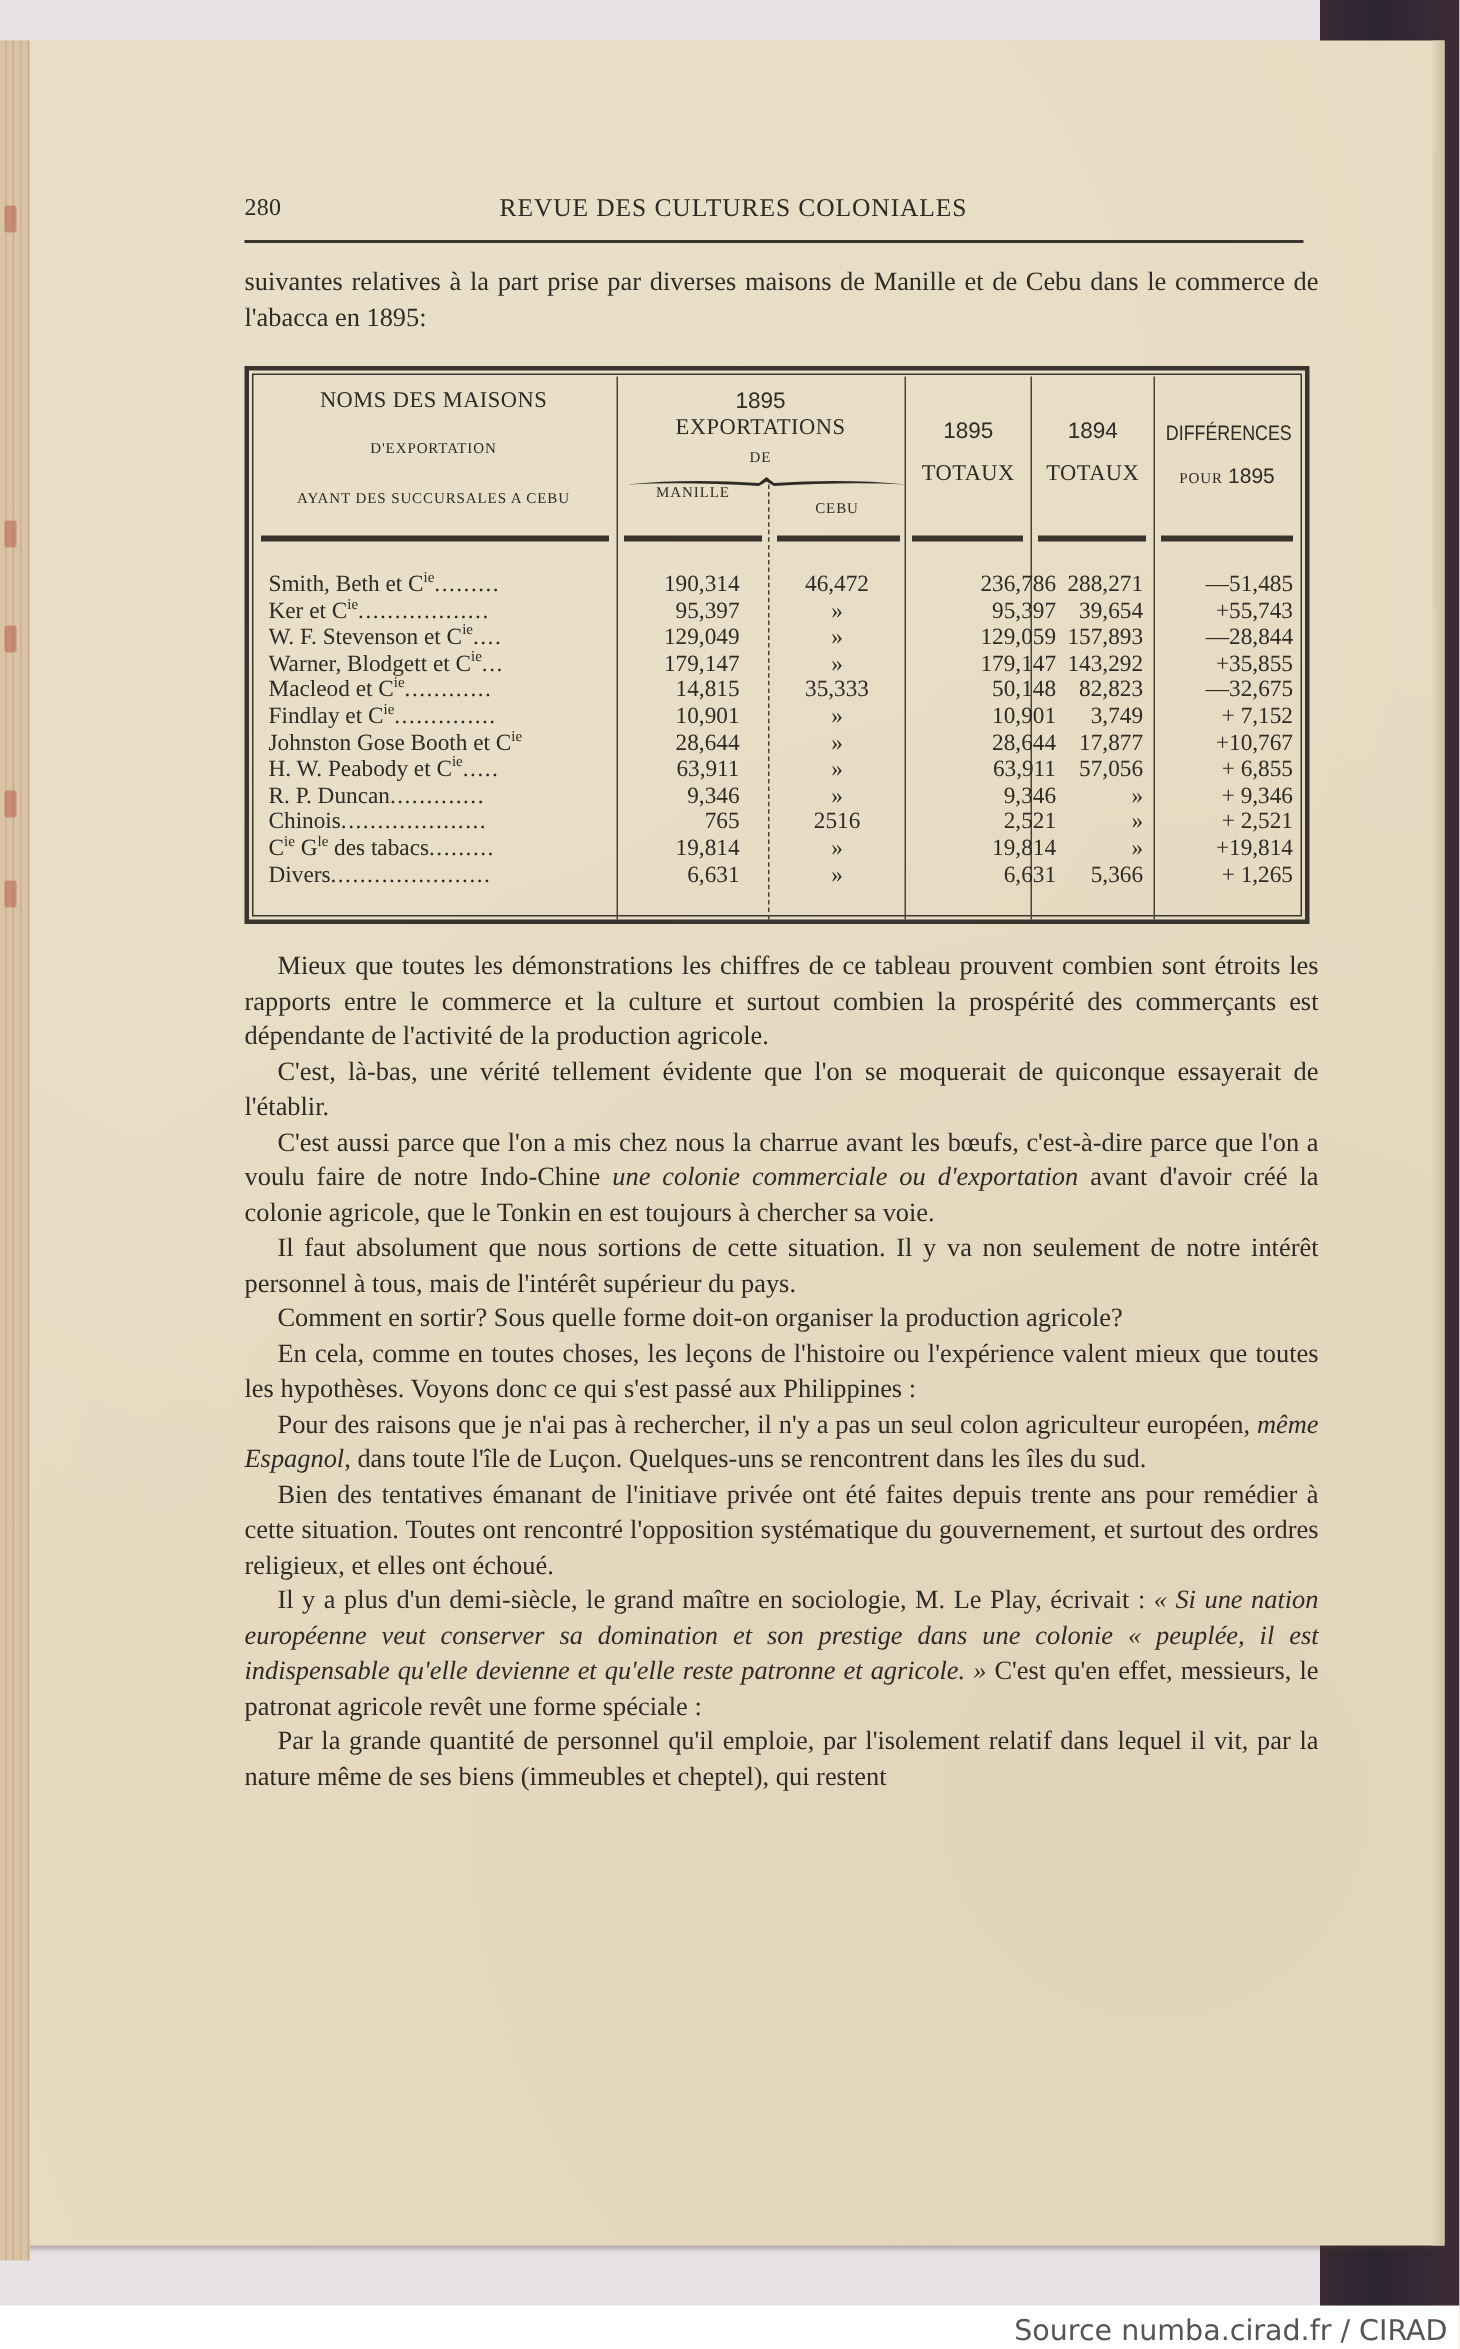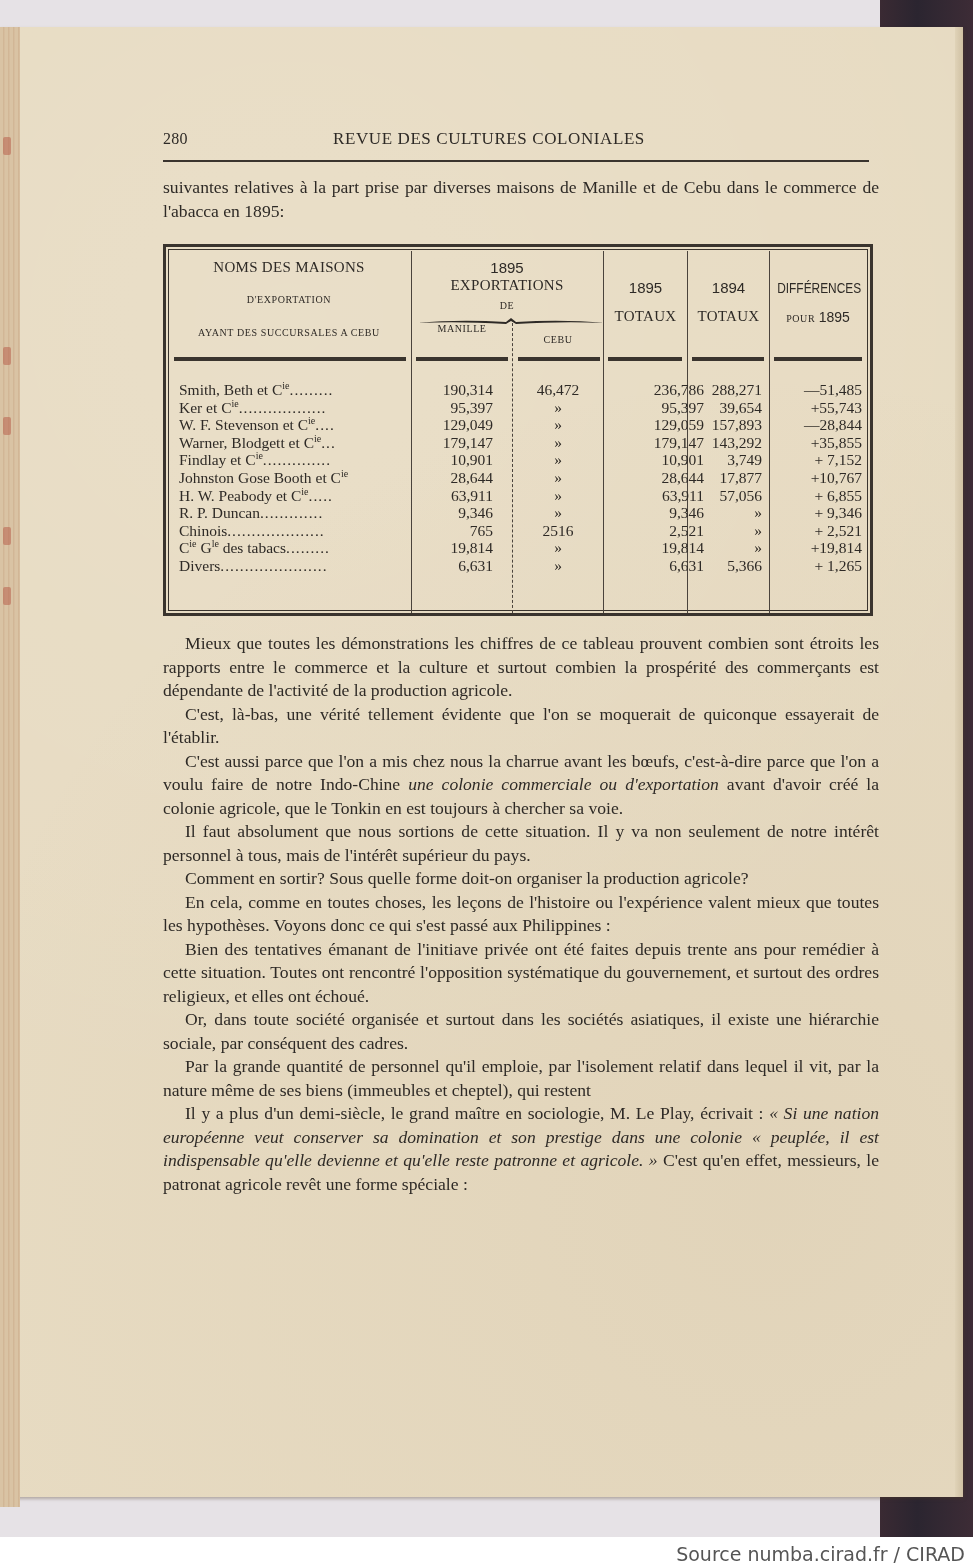--- a/index.html
+++ b/index.html
@@ -183,20 +183,28 @@
       </div>
       <div class="row">
         <span class="cell c-name"><span>Warner, Blodgett et C</span><sup>ie</sup><span class="dots">...</span></span>
         <span class="cell c-man">179,147</span>
         <span class="cell c-cebu">»</span>
         <span class="cell c-t95">179,147</span>
         <span class="cell c-t94">143,292</span>
         <span class="cell c-diff">+35,855</span>
       </div>
       <div class="row">
+        <span class="cell c-name"><span>Macleod et C</span><sup>ie</sup><span class="dots">............</span></span>
+        <span class="cell c-man">14,815</span>
+        <span class="cell c-cebu">35,333</span>
+        <span class="cell c-t95">50,148</span>
+        <span class="cell c-t94">82,823</span>
+        <span class="cell c-diff">—32,675</span>
+      </div>
+      <div class="row">
         <span class="cell c-name"><span>Findlay et C</span><sup>ie</sup><span class="dots">..............</span></span>
         <span class="cell c-man">10,901</span>
         <span class="cell c-cebu">»</span>
         <span class="cell c-t95">10,901</span>
         <span class="cell c-t94">3,749</span>
         <span class="cell c-diff">+ 7,152</span>
       </div>
       <div class="row">
         <span class="cell c-name"><span>Johnston Gose Booth et C</span><sup>ie</sup></span>
         <span class="cell c-man">28,644</span>
@@ -248,20 +256,20 @@
     </div>
   </div>
 
   <div class="text body-text">
     <p>Mieux que toutes les démonstrations les chiffres de ce tableau prouvent combien sont étroits les rapports entre le commerce et la culture et surtout combien la prospérité des commerçants est dépendante de l'activité de la production agricole.</p>
     <p>C'est, là-bas, une vérité tellement évidente que l'on se moquerait de quiconque essayerait de l'établir.</p>
     <p><span>C'est aussi parce que l'on a mis chez nous la charrue avant les bœufs, c'est-à-dire parce que l'on a voulu faire de notre Indo-Chine </span><em>une colonie commerciale ou d'exportation</em><span> avant d'avoir créé la colonie agricole, que le Tonkin en est toujours à chercher sa voie.</span></p>
     <p>Il faut absolument que nous sortions de cette situation. Il y va non seulement de notre intérêt personnel à tous, mais de l'intérêt supérieur du pays.</p>
     <p>Comment en sortir? Sous quelle forme doit-on organiser la production agricole?</p>
     <p>En cela, comme en toutes choses, les leçons de l'histoire ou l'expérience valent mieux que toutes les hypothèses. Voyons donc ce qui s'est passé aux Philippines :</p>
+    <p><span>Pour des raisons que je n'ai pas à rechercher, il n'y a pas un seul colon agriculteur européen, </span><em>même Espagnol</em><span>, dans toute l'île de Luçon. Quelques-uns se rencontrent dans les îles du sud.</span></p>
     <p>Bien des tentatives émanant de l'initiave privée ont été faites depuis trente ans pour remédier à cette situation. Toutes ont rencontré l'opposition systématique du gouvernement, et surtout des ordres religieux, et elles ont échoué.</p>
-    <p>Or, dans toute société organisée et surtout dans les sociétés asiatiques, il existe une hiérarchie sociale, par conséquent des cadres.</p>
+    <p><span>Il y a plus d'un demi-siècle, le grand maître en sociologie, M. Le Play, écrivait : </span><em>« Si une nation européenne veut conserver sa domination et son prestige dans une colonie « peuplée, il est indispensable qu'elle devienne et qu'elle reste patronne et agricole. »</em><span> C'est qu'en effet, messieurs, le patronat agricole revêt une forme spéciale :</span></p>
     <p>Par la grande quantité de personnel qu'il emploie, par l'isolement relatif dans lequel il vit, par la nature même de ses biens (immeubles et cheptel), qui restent</p>
-    <p><span>Il y a plus d'un demi-siècle, le grand maître en sociologie, M. Le Play, écrivait : </span><em>« Si une nation européenne veut conserver sa domination et son prestige dans une colonie « peuplée, il est indispensable qu'elle devienne et qu'elle reste patronne et agricole. »</em><span> C'est qu'en effet, messieurs, le patronat agricole revêt une forme spéciale :</span></p>
   </div>
 </div>
 
 <div class="source-credit">Source numba.cirad.fr / CIRAD</div>
 
 </body></html>

